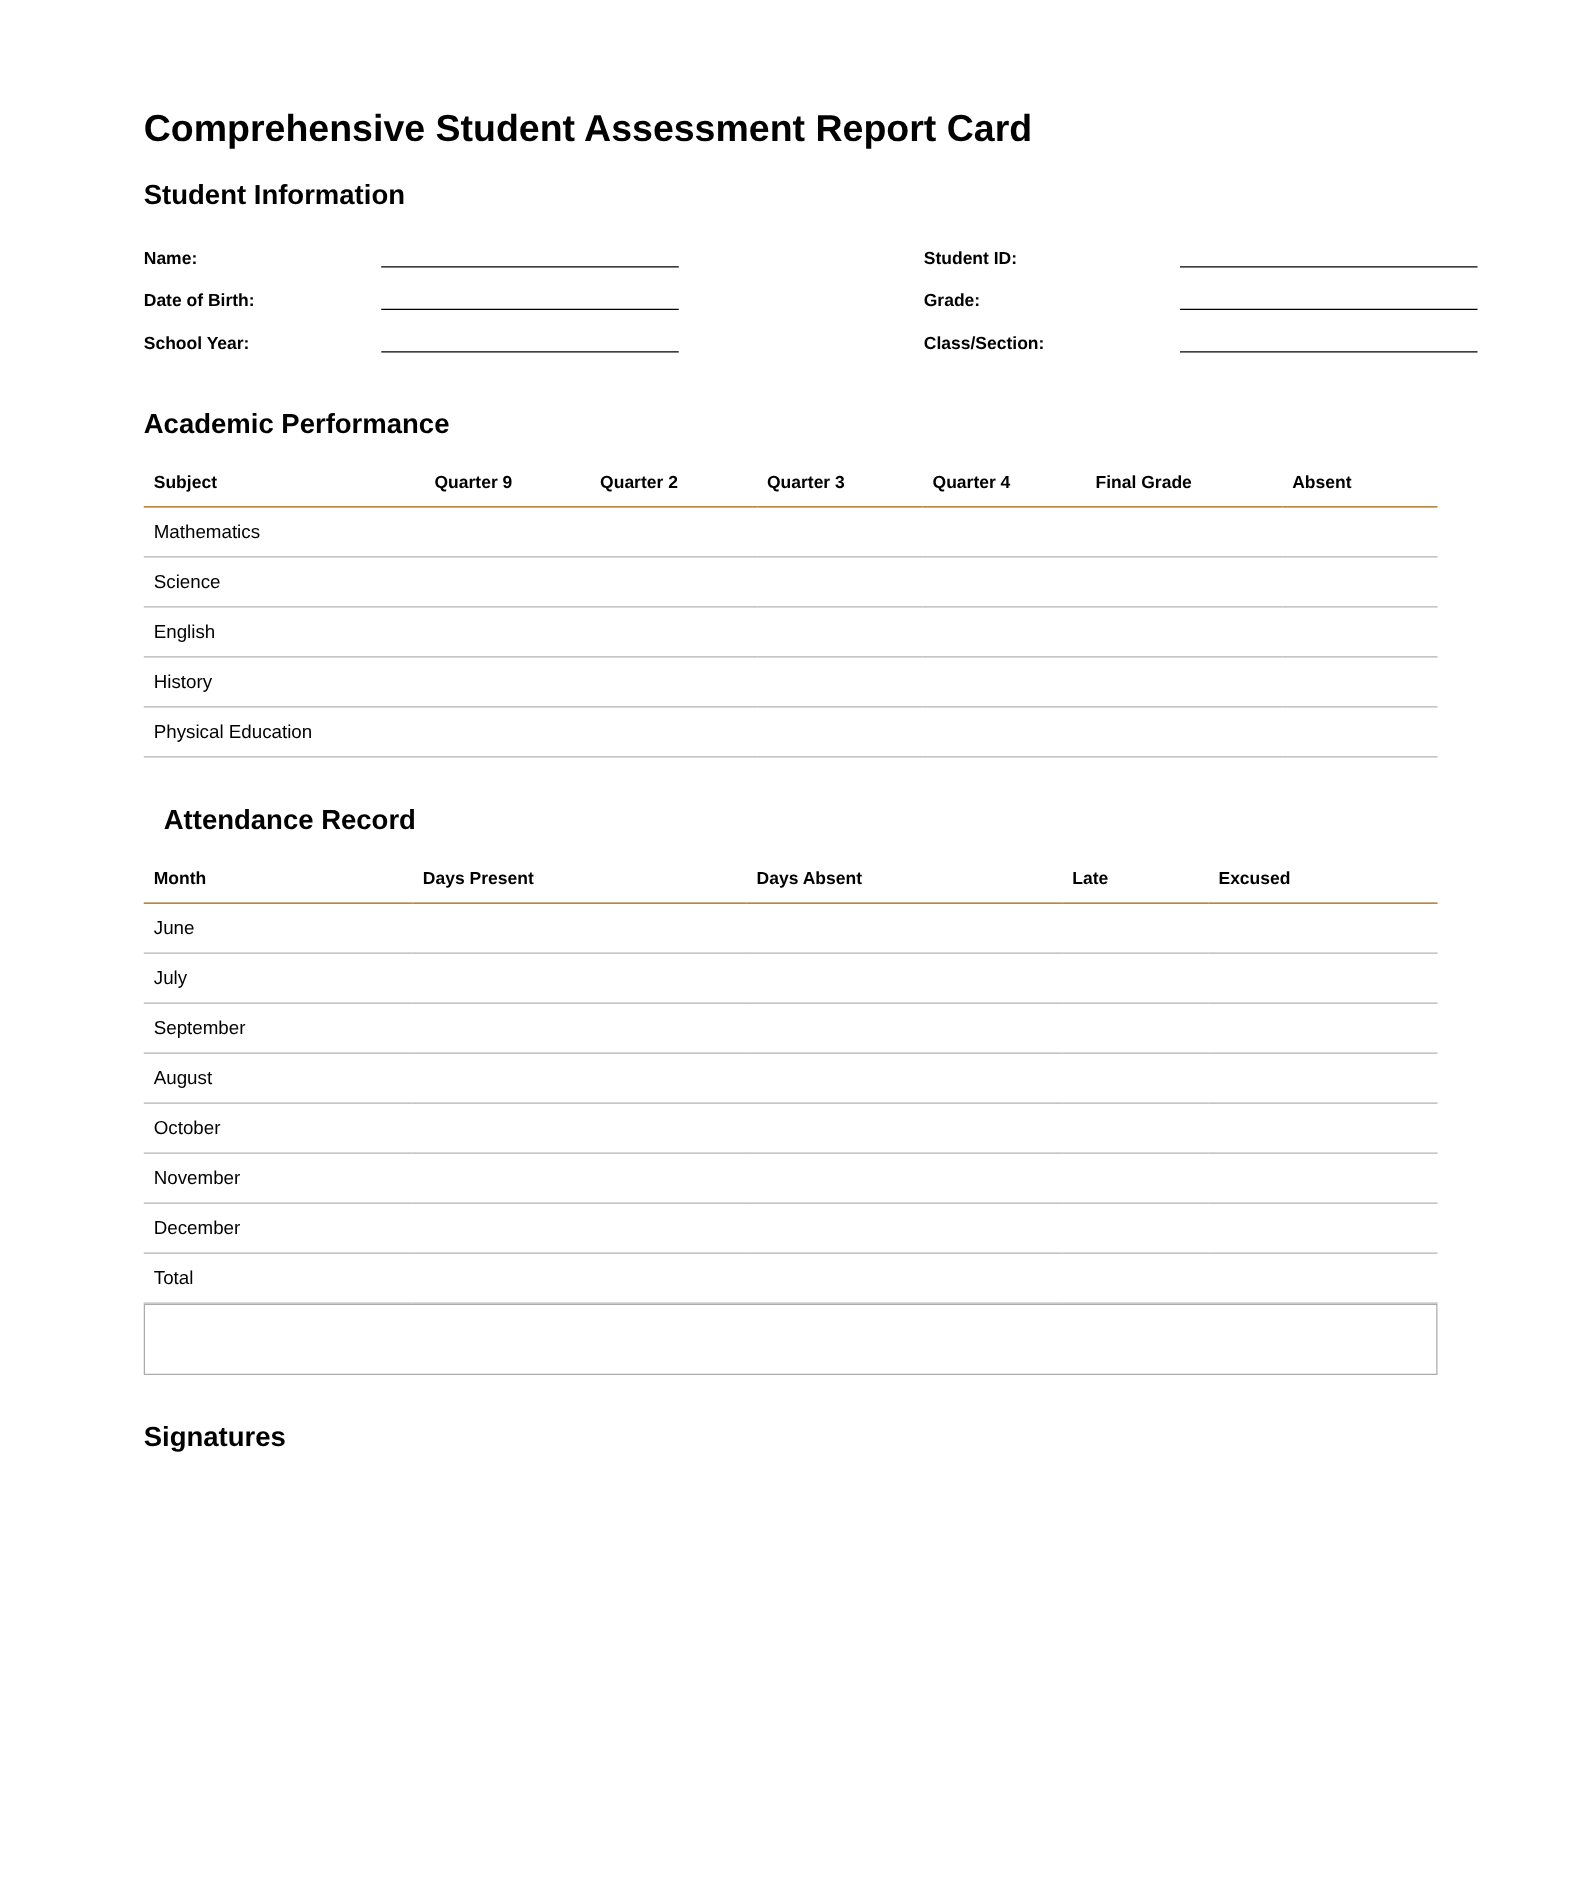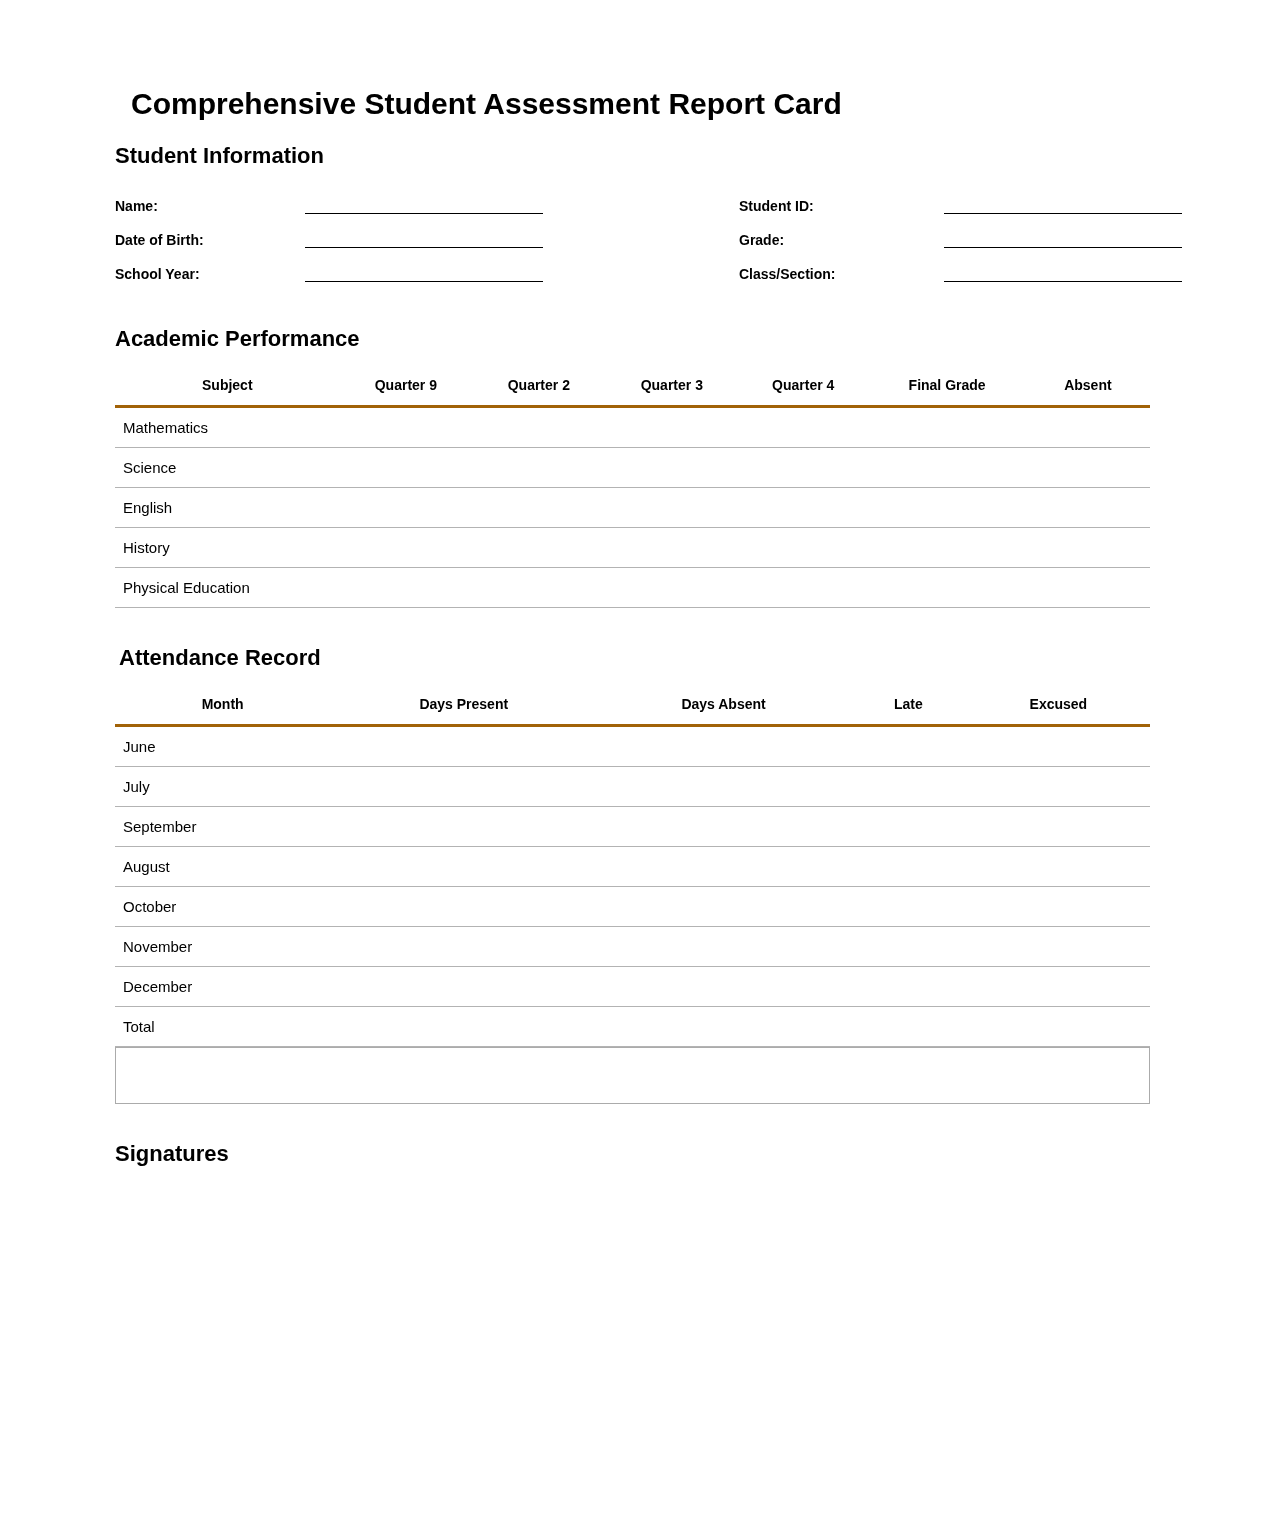--- a/index.html
+++ b/index.html
@@ -11,29 +11,29 @@
   }
   body { width: 1263px; height: 1519px; overflow: hidden; }
   .page {
     width: 1263px; height: 1519px;
     padding: 87px 113px 0 115px;
   }
   .content { width: 1035px; }
 
   h1.doc-title {
     font-size: 30px; font-weight: 700;
-    margin: 0 0 22px 16px; line-height: 34px;
+    margin: 0 0 22px 0; line-height: 34px;
   }
   h2.section-heading {
     font-size: 22px; font-weight: 700;
     line-height: 25px; margin: 0;
   }
   #student-info-heading { margin: 0 0 30px 0; }
   #academic-heading     { margin: 44px 0 15px 0; }
-  #attendance-heading   { margin: 37px 0 15px 4px; }
+  #attendance-heading   { margin: 37px 0 15px 16px; }
   #observations-heading { margin: 37px 0 16px 0; }
   #signatures-heading   { margin: 37px 0 0 0; }
 
   
   .info-grid { }
   .info-row {
     display: grid;
     grid-template-columns: 152px 238px 120px 167px 238px;
     align-items: end;
     margin-bottom: 18px;
@@ -50,24 +50,24 @@
   }
 
   
   table.doc-table {
     width: 100%;
     border-collapse: collapse;
     table-layout: fixed;
   }
   table.doc-table th {
     font-size: 14px; font-weight: 700;
-    text-align: center;
+    text-align: left;
     padding: 11px 8px;
     line-height: 17px;
-    border-bottom: 3px solid #a16207;
+    border-bottom: 1px solid #a16207;
     white-space: nowrap;
   }
   table.doc-table td {
     font-size: 15px; font-weight: 400;
     text-align: left;
     padding: 11px 8px;
     line-height: 17px;
     border-bottom: 1px solid #b3b3b3;
     white-space: nowrap;
     overflow: hidden;

